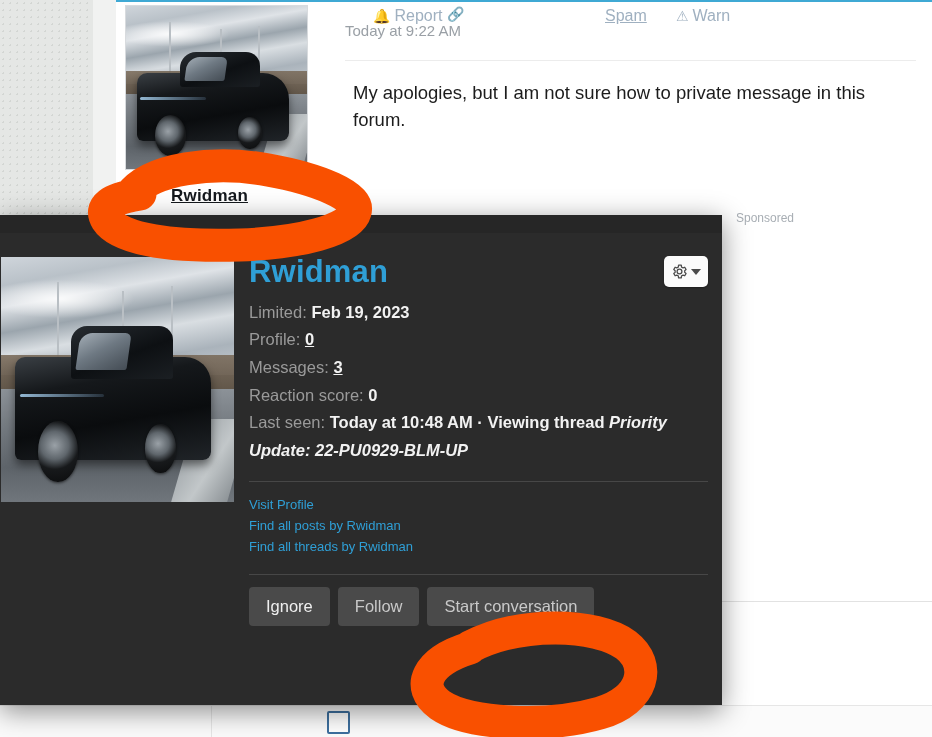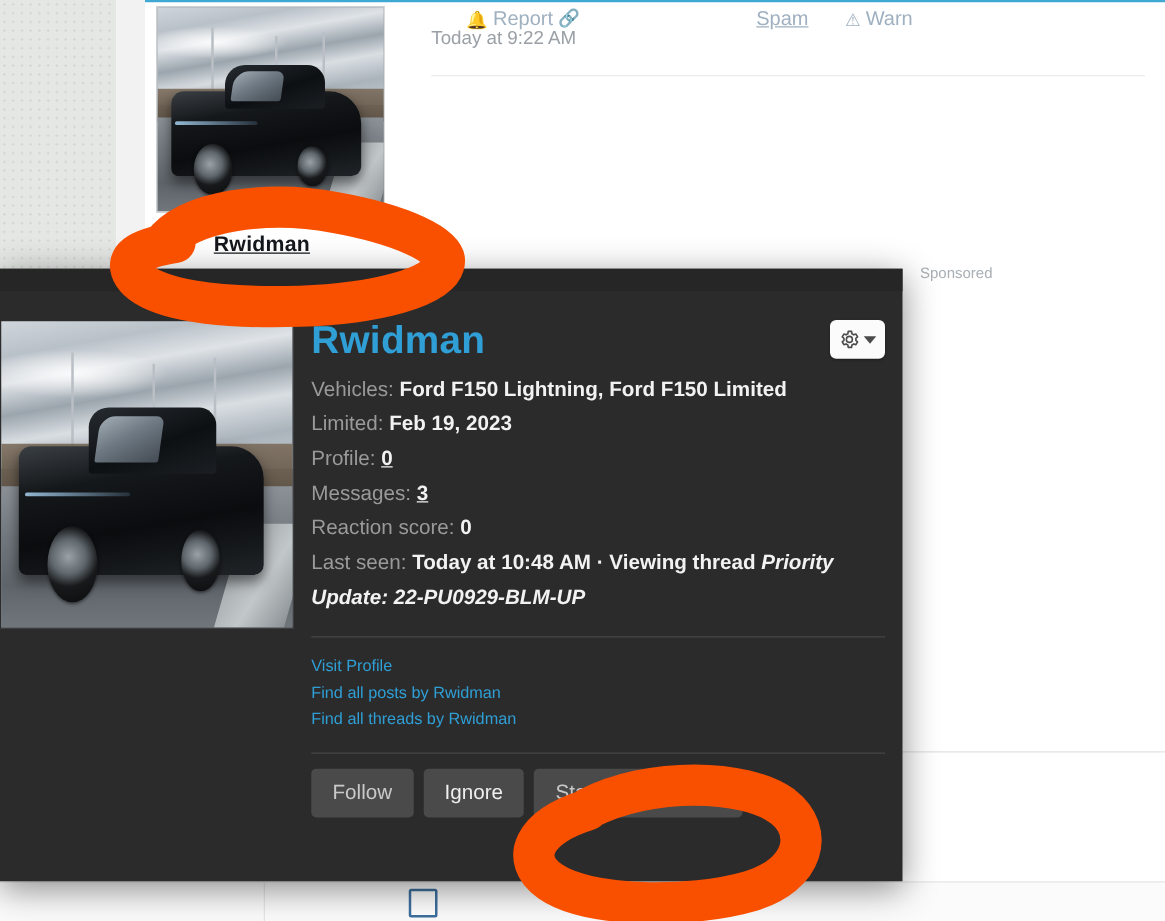--- a/index.html
+++ b/index.html
@@ -167,20 +167,21 @@
           <div class="glass"></div>
         <div class="bar"></div>
           <div class="wheel w1"></div>
           <div class="wheel w2"></div>
       </div>
     </div>
 
     <div class="msg-body">
       <div class="msg-time">Today at 9:22 AM</div>
       <div class="msg-rule"></div>
+      <div class="msg-text">My apologies, but I am not sure how to private message in this forum.</div>
     </div>
   </div>
 
   <div class="username-wrap">
     <span class="username">Rwidman</span>
   </div>
 
   <div class="sponsored">Sponsored</div>
   <div class="mid-rule"></div>
 
@@ -232,24 +233,20 @@
       <path fill="none" stroke="#4b4b4b" stroke-width="1.8" d="M12 8.6a3.4 3.4 0 100 6.8 3.4 3.4 0 000-6.8z"></path>
       <path fill="none" stroke="#4b4b4b" stroke-width="1.8" stroke-linejoin="round" d="M19.3 13.2a7.6 7.6 0 000-2.4l2-1.5-1.9-3.3-2.4.9a7.6 7.6 0 00-2.1-1.2L14.5 3h-3.8l-.4 2.7c-.8.3-1.5.7-2.1 1.2l-2.4-.9L3.9 9.3l2 1.5a7.6 7.6 0 000 2.4l-2 1.5 1.9 3.3 2.4-.9c.6.5 1.3.9 2.1 1.2l.4 2.7h3.8l.4-2.7c.8-.3 1.5-.7 2.1-1.2l2.4.9 1.9-3.3-2-1.5z"></path>
     </svg>
     <span class="caret"></span>
   </div>
 
   <div class="pop-main">
     <div class="pop-name">Rwidman</div>
 
     <div class="pop-row">
-      <span>Vehicles:</span>
-      <b>Ford F150 Lightning, Ford F150 Limited</b>
-    </div>
-    <div class="pop-row">
       <span>Limited:</span>
       <b>Feb 19, 2023</b>
     </div>
     <div class="pop-row">
       <span>Profile:</span>
       <u>0</u>
     </div>
     <div class="pop-row">
       <span>Messages:</span>
       <u>3</u>
@@ -265,22 +262,22 @@
 
     <div class="hr-pop"></div>
 
     <a class="pop-link">Visit Profile</a>
     <a class="pop-link">Find all posts by Rwidman</a>
     <a class="pop-link">Find all threads by Rwidman</a>
 
     <div class="hr-pop"></div>
 
     <div class="pop-btns">
+      <button class="pbtn lit">Ignore</button>
       <button class="pbtn">Follow</button>
-      <button class="pbtn lit">Ignore</button>
       <button class="pbtn">Start conversation</button>
     </div>
   </div>
 </div>
 
 <svg id="annot" width="932" height="737" viewBox="0 0 932 737">
 
   <path fill="none" stroke="#f95000" stroke-width="33" stroke-linecap="round" stroke-linejoin="round" d="M130 196 C 150 168, 215 160, 268 170 C 318 179, 360 196, 355 212
            C 350 230, 300 243, 240 245 C 175 247, 120 240, 107 220
            C 99 207, 110 199, 140 194"></path>

